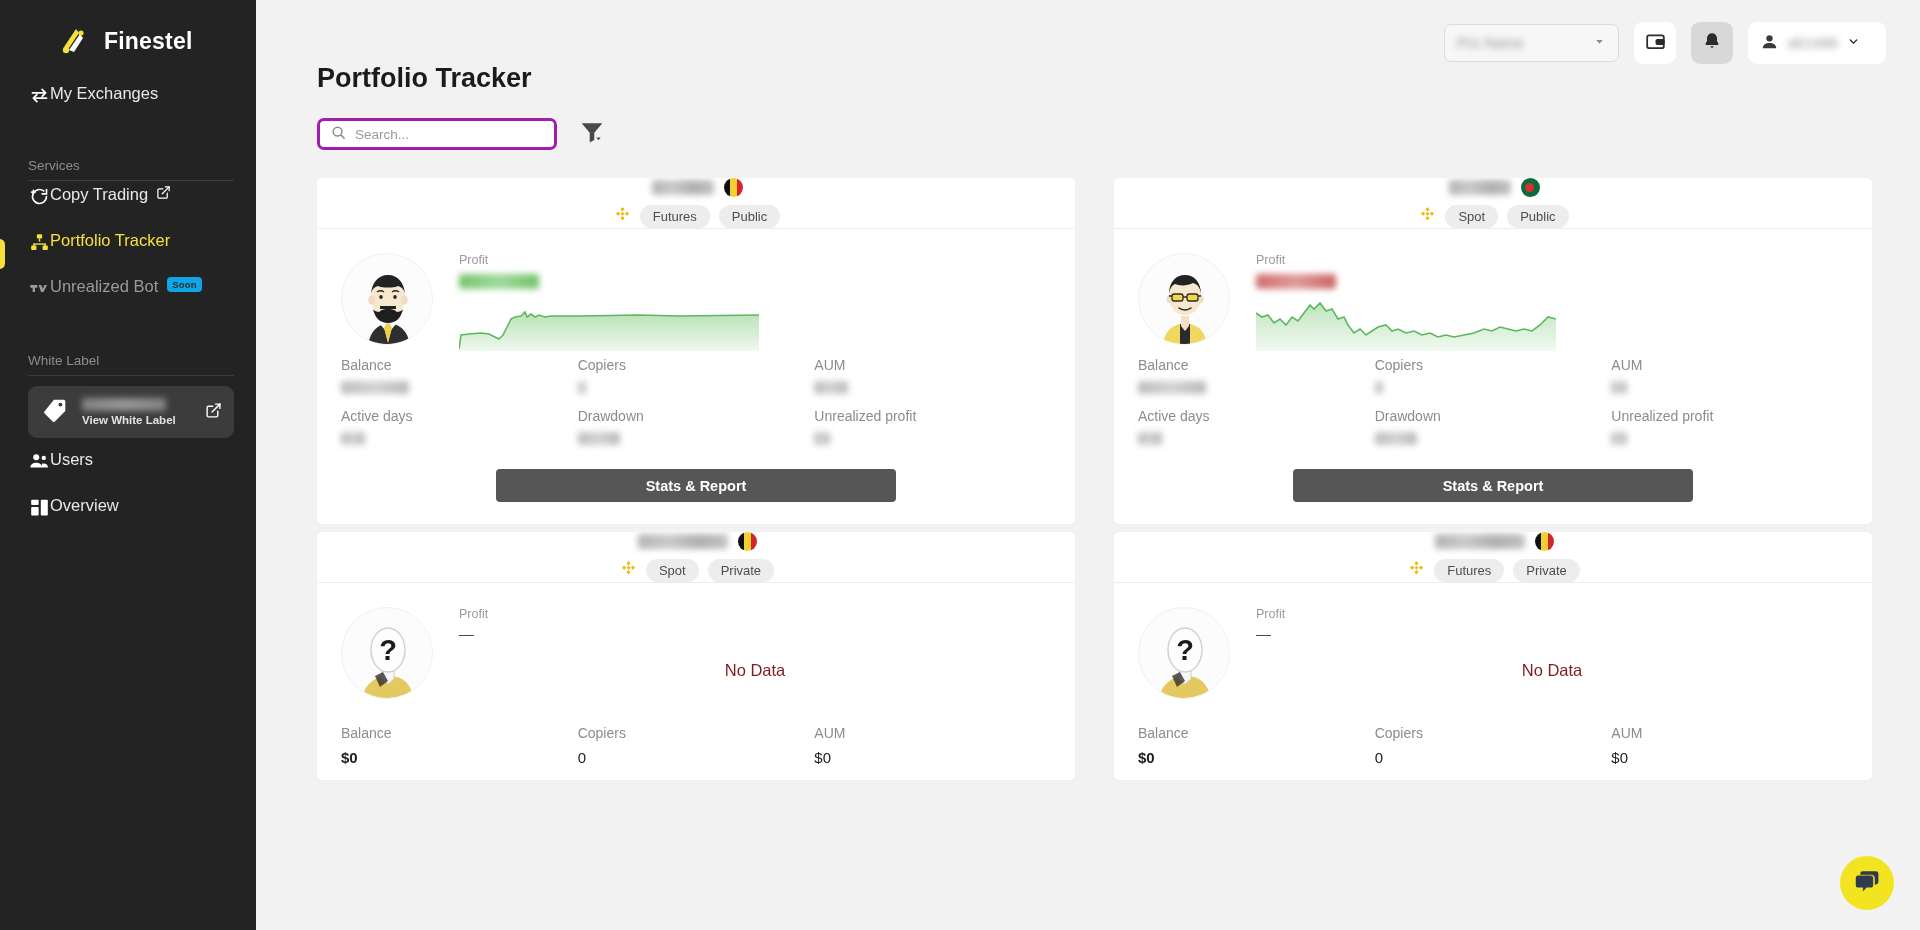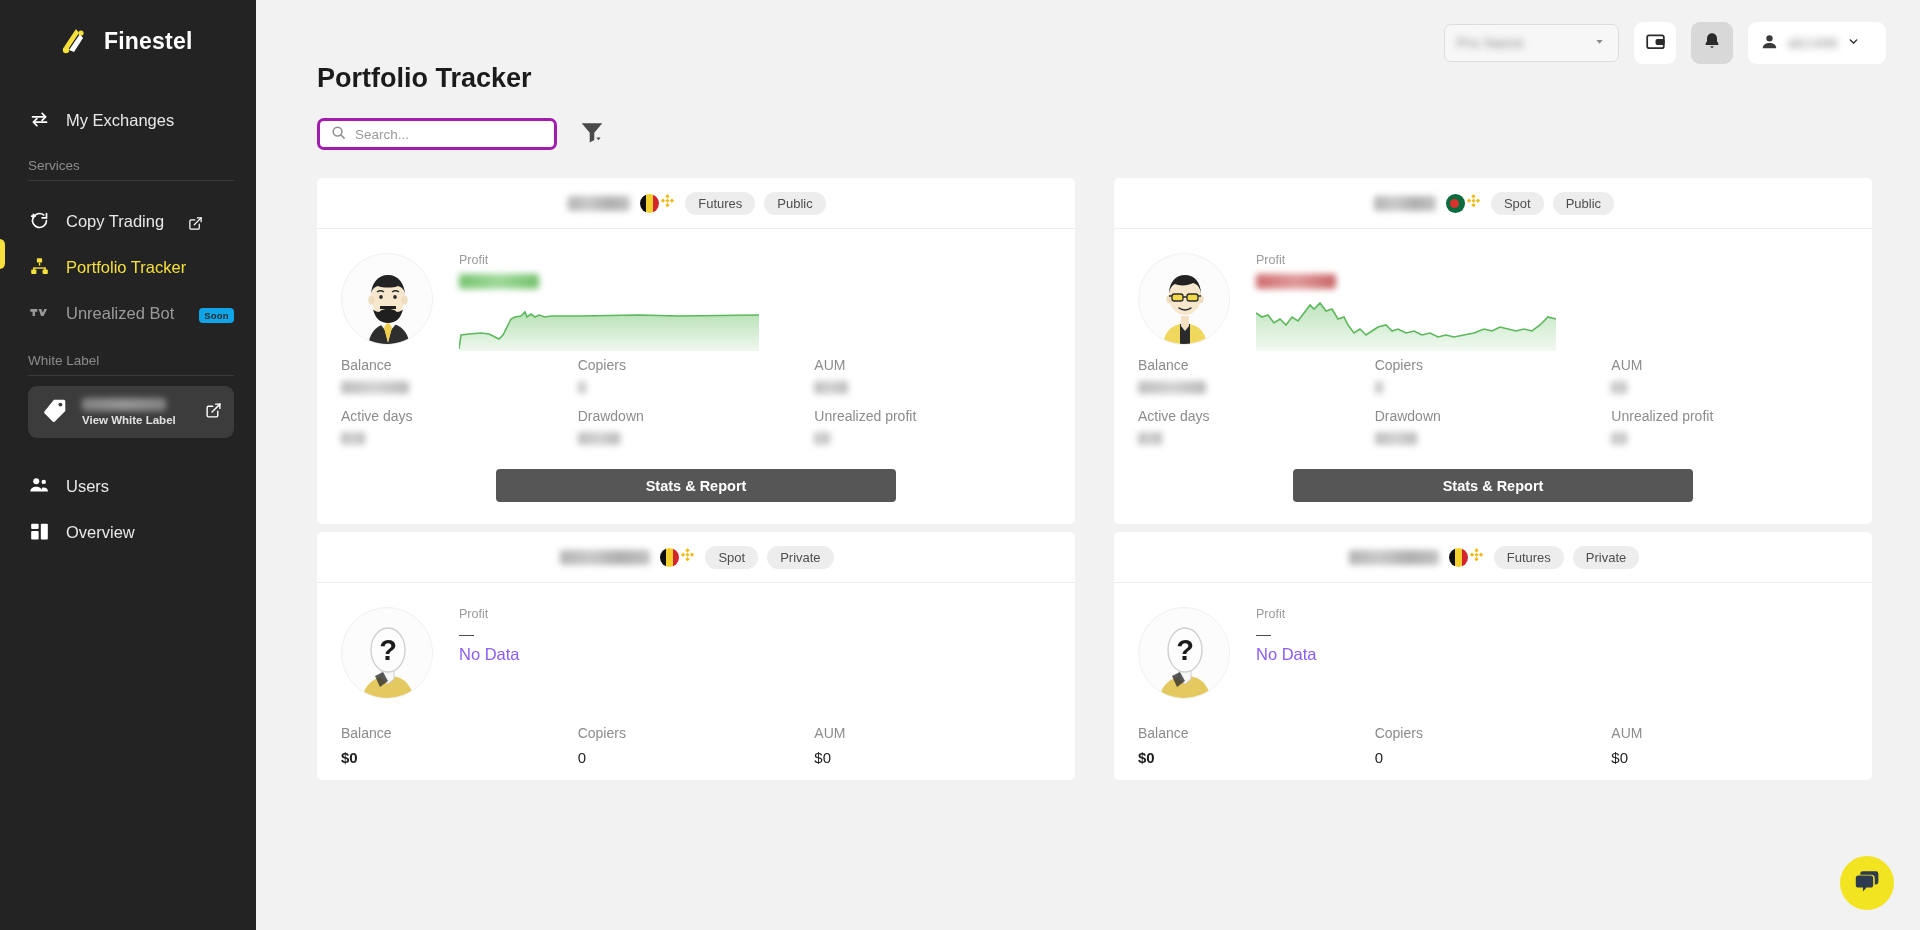--- a/index.html
+++ b/index.html
@@ -15,21 +15,21 @@
     width: 256px; min-width: 256px; height: 930px;
     background: #232323; color: #fff;
     display: flex; flex-direction: column;
     position: relative; overflow: hidden;
   }
   .brand { display: flex; align-items: center; gap: 14px; padding: 24px 0 0 56px; }
   .brand-logo { width: 34px; height: 34px; position: relative; }
   .brand-name { font-size: 23px; font-weight: bold; letter-spacing: .2px; color: #fff; }
 
   .nav-item {
-    display: flex; align-items: flex-end; gap: 16px;
+    display: flex; align-items: flex-start; 
     padding: 0 0 0 28px; height: 46px;
     color: #e8e8e8; font-size: 16.5px; cursor: pointer; position: relative;
   }
   .nav-item .ico { width: 22px; height: 22px; display: flex; align-items: center; justify-content: center; flex: none; }
   .nav-item.active { color: #f5e03c; }
   .nav-item.dim { color: #9a9a9a; }
   .nav-item .ext { margin-left: 8px; display: flex; align-items: center; }
   .active-pill {
     position: absolute; left: -6px; top: 50%; transform: translateY(-50%);
     width: 11px; height: 30px; border-radius: 6px; background: #f5e03c;
@@ -85,22 +85,22 @@
   .search-box input::placeholder { color: #9b9b9b; }
   .filter-btn { cursor: pointer; display: flex; align-items: flex-end; }
 
   
   .grid {
     position: absolute; left: 61px; top: 178px; right: 48px;
     display: grid; grid-template-columns: 1fr 1fr; gap: 0 39px;
   }
   .card { background: #fff; border-radius: 5px; margin-bottom: 8px; overflow: hidden; }
   .card-head {
-    height: 51px; display: flex; align-items: center; justify-content: center;
-    padding: 0 22px 0 24px; border-bottom: 1px solid #ececec;
+    height: 51px; display: flex; align-items: center; justify-content: space-between;
+    padding: 0 22px 0 24px; border-bottom: 1px solid #ececec; flex-direction: column;
   }
   .head-left { display: flex; align-items: center; gap: 10px; }
   .nick-blur {
     height: 15px; border-radius: 3px;
     background: linear-gradient(90deg,#adadad,#c6c6c6,#a9a9a9,#bdbdbd);
     filter: blur(3.4px); opacity: .92;
   }
   .flag { width: 19px; height: 19px; border-radius: 50%; overflow: hidden; flex: none; position: relative; }
   .flag-be { background: linear-gradient(90deg,#0f0f0f 0 33.3%,#f3d02f 33.3% 66.6%,#d2262c 66.6% 100%); }
   .flag-bd { background: #0a6b3d; display: flex; align-items: center; justify-content: center; }
@@ -110,21 +110,21 @@
 
   .card-body { padding: 24px 24px 0 24px; display: flex; gap: 26px; }
   .avatar { width: 92px; height: 92px; border-radius: 50%; background: #fbfbfb;
     border: 1px solid #f0f0f0; overflow: hidden; flex: none; }
   .chart-area { flex: 1; position: relative; min-height: 92px; }
   .profit-label { font-size: 12.5px; color: #9b9b9b; }
   .profit-blur { height: 15px; width: 80px; border-radius: 3px; filter: blur(3.4px); margin-top: 7px; }
   .profit-up { background: linear-gradient(90deg,#76c46f,#9fd99a,#72c16b); }
   .profit-down { background: linear-gradient(90deg,#cf6d6d,#e09a9a,#c96565); }
   .profit-dash { font-size: 15px; color: #4a4a4a; margin-top: 6px; line-height: 14px; }
-  .profit-nodata { font-size: 16.5px; color: #8b5cf6; margin-top: 4px; }
+  .profit-nodata { font-size: 16.5px; color: #7f1d1d; margin-top: 20px; text-align: center; }
   .spark { position: absolute; left: 0; right: 0; bottom: -6px; height: 56px; }
 
   .stats { padding: 12px 24px 0 24px; }
   .stat-row { display: grid; grid-template-columns: 1fr 1fr 1fr; margin-bottom: 14px; }
   .stat-label { font-size: 14px; color: #8c8c8c; margin-bottom: 8px; }
   .stat-blur { height: 13px; border-radius: 3px;
     background: linear-gradient(90deg,#b6b6b6,#cfcfcf,#b2b2b2); filter: blur(3.2px); opacity: .9; }
   .stat-val { font-size: 15px; color: #1d1d1d; font-weight: bold; }
   .stat-val.thin { font-weight: normal; }
 

